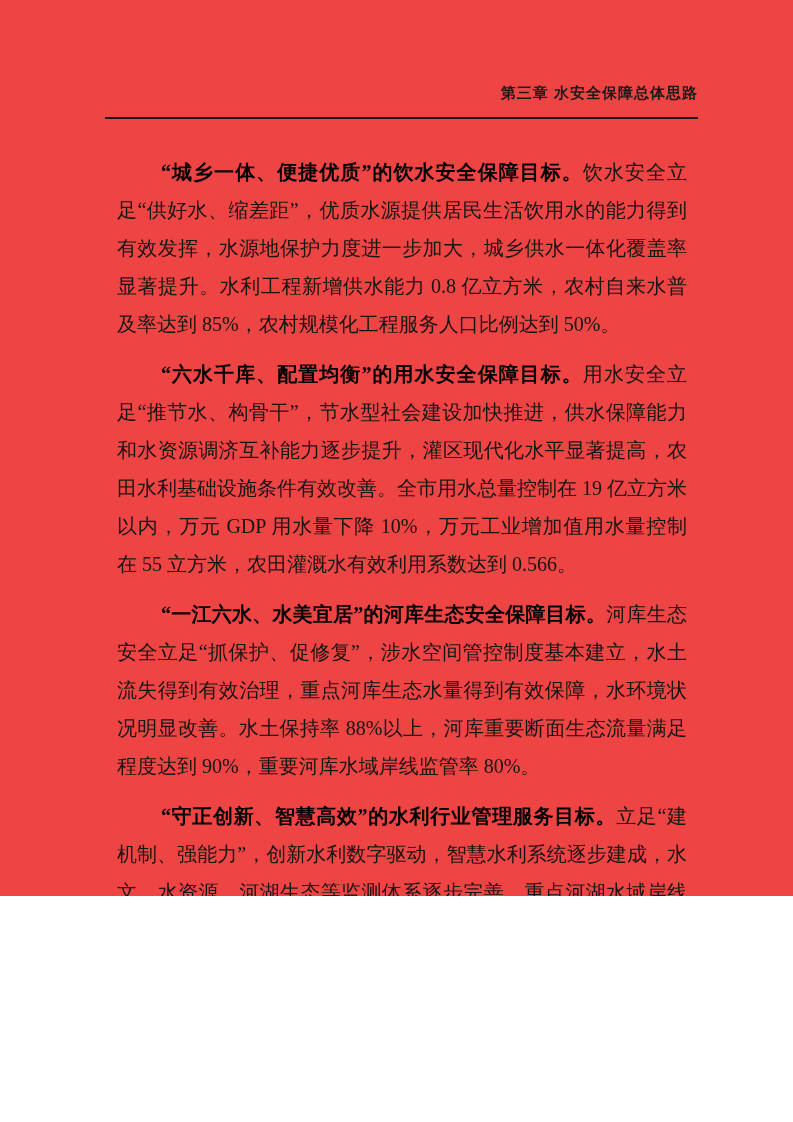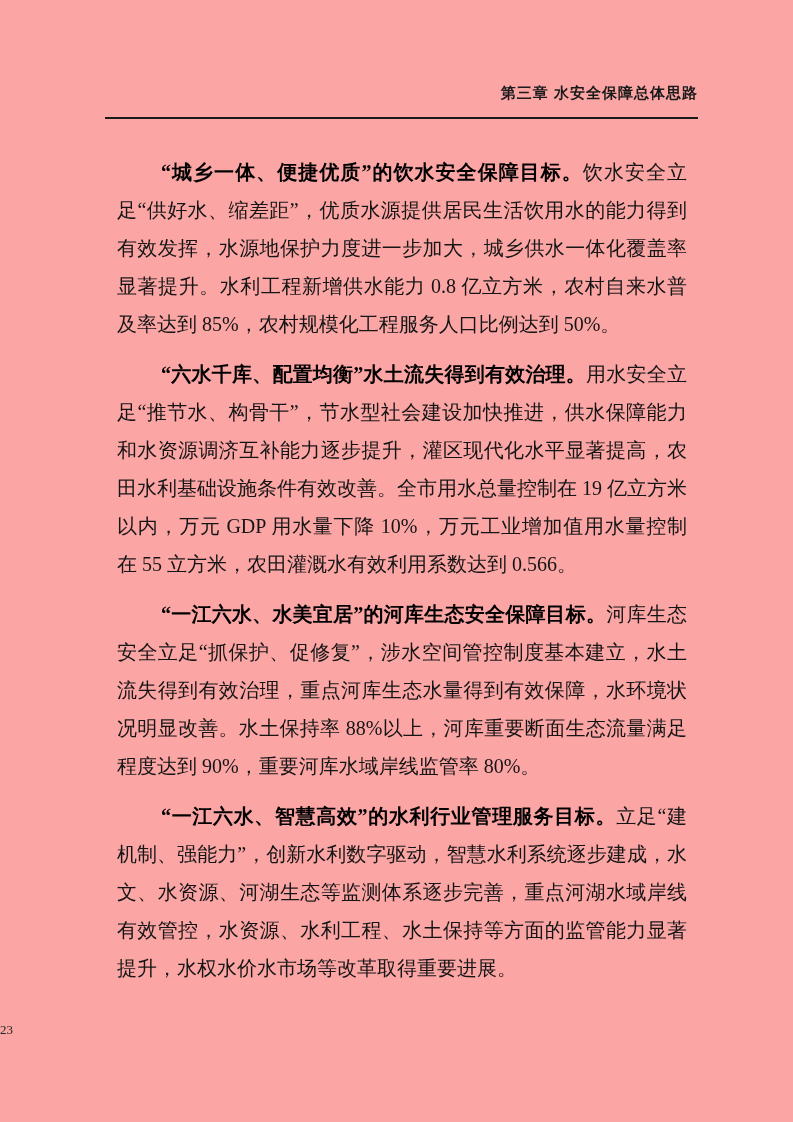--- a/index.html
+++ b/index.html
@@ -3,22 +3,22 @@
 <meta charset="utf-8">
 <style>
   html, body {
     margin: 0;
     padding: 0;
     background: #ffffff;
   }
   .page {
     position: relative;
     width: 793px;
-    height: 1122px;
-    background: #fca5a5;
+    height: 896px;
+    background: #ef4444;
     overflow: hidden;
     font-family: "Liberation Serif", "DejaVu Serif", serif;
     color: #111111;
     text-decoration: underline;
   }
   .running-header {
     position: absolute;
     top: 84px;
     left: 105px;
     width: 593px;
@@ -73,23 +73,23 @@
 <div class="page">
 
   <div class="running-header">第三章 水安全保障总体思路</div>
 
   <div class="header-rule"></div>
 
   <div class="content">
 
     <p><span class="lead">“城乡一体、便捷优质”的饮水安全保障目标。</span><span>饮水安全立足“供好水、缩差距”，优质水源提供居民生活饮用水的能力得到有效发挥，水源地保护力度进一步加大，城乡供水一体化覆盖率显著提升。水利工程新增供水能力 0.8 亿立方米，农村自来水普及率达到 85%，农村规模化工程服务人口比例达到 50%。</span></p>
 
-    <p><span class="lead">“六水千库、配置均衡”水土流失得到有效治理。</span><span>用水安全立足“推节水、构骨干”，节水型社会建设加快推进，供水保障能力和水资源调济互补能力逐步提升，灌区现代化水平显著提高，农田水利基础设施条件有效改善。全市用水总量控制在 19 亿立方米以内，万元 GDP 用水量下降 10%，万元工业增加值用水量控制在 55 立方米，农田灌溉水有效利用系数达到 0.566。</span></p>
+    <p><span class="lead">“六水千库、配置均衡”的用水安全保障目标。</span><span>用水安全立足“推节水、构骨干”，节水型社会建设加快推进，供水保障能力和水资源调济互补能力逐步提升，灌区现代化水平显著提高，农田水利基础设施条件有效改善。全市用水总量控制在 19 亿立方米以内，万元 GDP 用水量下降 10%，万元工业增加值用水量控制在 55 立方米，农田灌溉水有效利用系数达到 0.566。</span></p>
 
     <p><span class="lead">“一江六水、水美宜居”的河库生态安全保障目标。</span><span>河库生态安全立足“抓保护、促修复”，涉水空间管控制度基本建立，水土流失得到有效治理，重点河库生态水量得到有效保障，水环境状况明显改善。水土保持率 88%以上，河库重要断面生态流量满足程度达到 90%，重要河库水域岸线监管率 80%。</span></p>
 
-    <p><span class="lead">“一江六水、智慧高效”的水利行业管理服务目标。</span><span>立足“建机制、强能力”，创新水利数字驱动，智慧水利系统逐步建成，水文、水资源、河湖生态等监测体系逐步完善，重点河湖水域岸线有效管控，水资源、水利工程、水土保持等方面的监管能力显著提升，水权水价水市场等改革取得重要进展。</span></p>
+    <p><span class="lead">“守正创新、智慧高效”的水利行业管理服务目标。</span><span>立足“建机制、强能力”，创新水利数字驱动，智慧水利系统逐步建成，水文、水资源、河湖生态等监测体系逐步完善，重点河湖水域岸线有效管控，水资源、水利工程、水土保持等方面的监管能力显著提升，水权水价水市场等改革取得重要进展。</span></p>
 
   </div>
 
   <div class="page-number">23</div>
 
 </div>
 
 </body></html>

